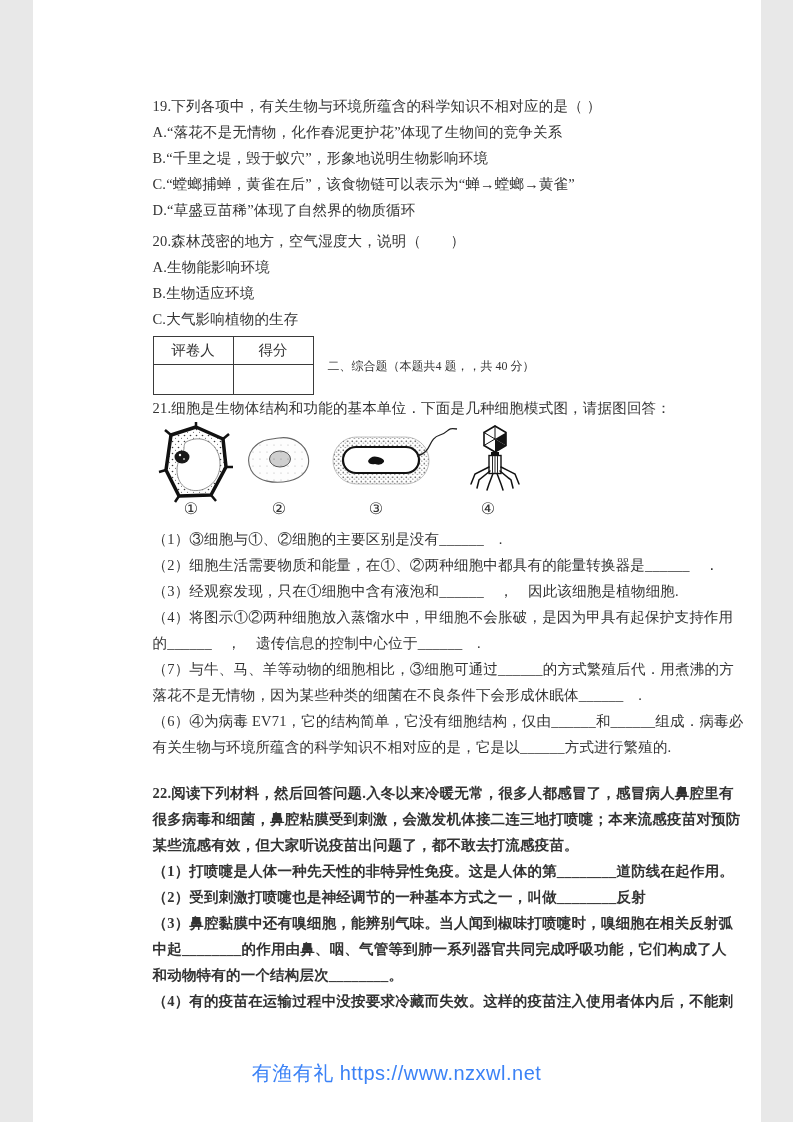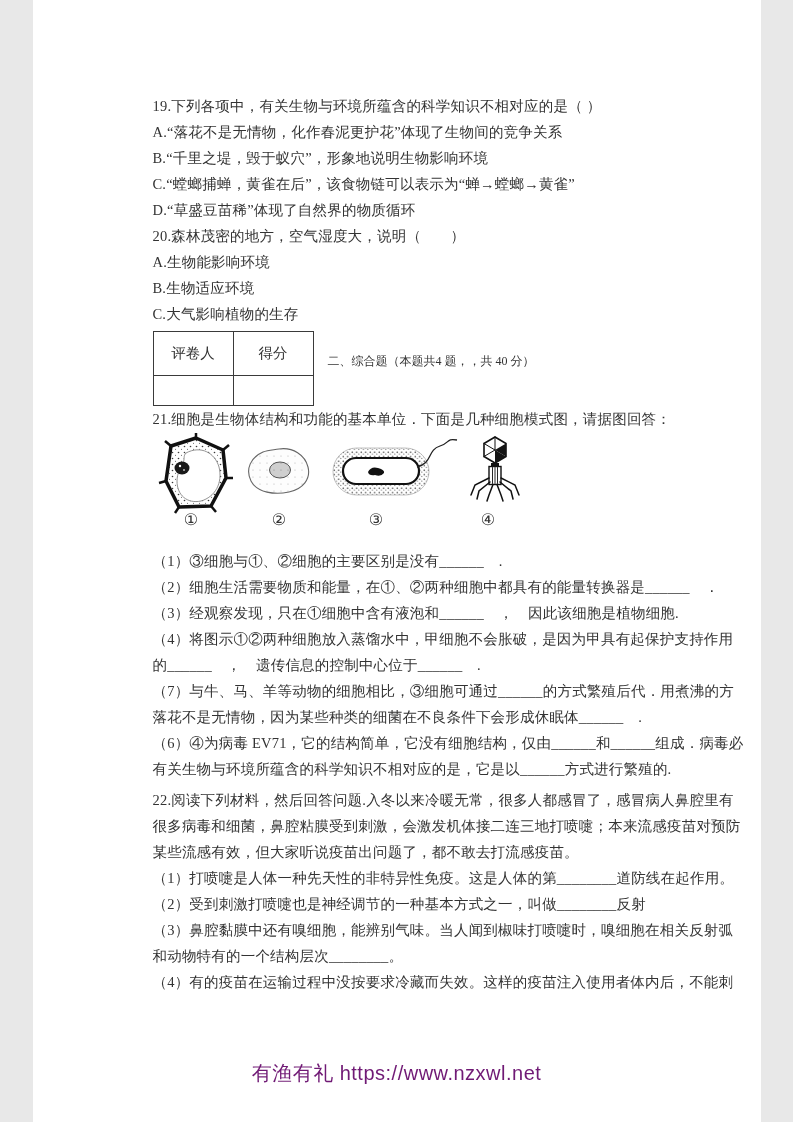--- a/index.html
+++ b/index.html
@@ -18,47 +18,47 @@
     left: 120px; top: 93px;
     width: 600px;
   }
   p.line {
     margin: 0;
     font-size: 14.5px;
     line-height: 26px;
     white-space: nowrap;
     letter-spacing: 0.2px;
   }
-  .block-q20 { }
+  .block-q20 { margin-top: 5px; }
   .score-row { margin-top: 4px; display: flex; align-items: flex-start; }
   table.score { border-collapse: collapse; table-layout: fixed; }
   table.score td {
     border: 1.6px solid #3a3a3a;
     width: 80px; text-align: center;
-    font-size: 14.5px; padding: 12px;
+    font-size: 14.5px; padding: 4px;
   }
   table.score tr.hdr td { height: 26px; }
   table.score tr.blank td { height: 30px; }
   .section-title {
     font-size: 12px;
     padding: 22px 0 0 14px;
     white-space: nowrap;
   }
   .q21-intro { margin-top: 7px; }
   .figure-wrap { position: relative; height: 102px; margin-top: 1px; }
   .figure-wrap svg { position: absolute; left: 0; top: 0; }
-  .q21-lines { margin-top: 13px; }
-  .q22-block { margin-top: 5px; }
+  .q21-lines { margin-top: 2px; }
+  .q22-block { margin-top: 20px; font-weight: bold; }
   .footer {
     position: absolute;
     left: 0; right: 0; top: 1060px;
     text-align: center;
     font-family: "Liberation Sans", "DejaVu Sans", sans-serif;
     font-size: 20px;
-    color: #701a75;
+    color: #3b82f6;
     letter-spacing: 0.5px;
   }
   .fig-label {
     font-family: "Liberation Serif", "DejaVu Serif", serif;
     font-size: 16px;
     fill: #333333;
   }
 </style>
 </head>
 <body>
@@ -183,20 +183,21 @@
       <p class="line">有关生物与环境所蕴含的科学知识不相对应的是，它是以______方式进行繁殖的.</p>
     </div>
 
     <div class="q22-block">
       <p class="line">22.阅读下列材料，然后回答问题.入冬以来冷暖无常，很多人都感冒了，感冒病人鼻腔里有</p>
       <p class="line">很多病毒和细菌，鼻腔粘膜受到刺激，会激发机体接二连三地打喷嚏；本来流感疫苗对预防</p>
       <p class="line">某些流感有效，但大家听说疫苗出问题了，都不敢去打流感疫苗。</p>
       <p class="line">（1）打喷嚏是人体一种先天性的非特异性免疫。这是人体的第________道防线在起作用。</p>
       <p class="line">（2）受到刺激打喷嚏也是神经调节的一种基本方式之一，叫做________反射</p>
       <p class="line">（3）鼻腔黏膜中还有嗅细胞，能辨别气味。当人闻到椒味打喷嚏时，嗅细胞在相关反射弧</p>
+      <p class="line">中起________的作用由鼻、咽、气管等到肺一系列器官共同完成呼吸功能，它们构成了人</p>
       <p class="line">和动物特有的一个结构层次________。</p>
       <p class="line">（4）有的疫苗在运输过程中没按要求冷藏而失效。这样的疫苗注入使用者体内后，不能刺</p>
     </div>
 
   </div>
 
   <div class="footer">有渔有礼 https://www.nzxwl.net</div>
 </div>
 
 </body></html>

